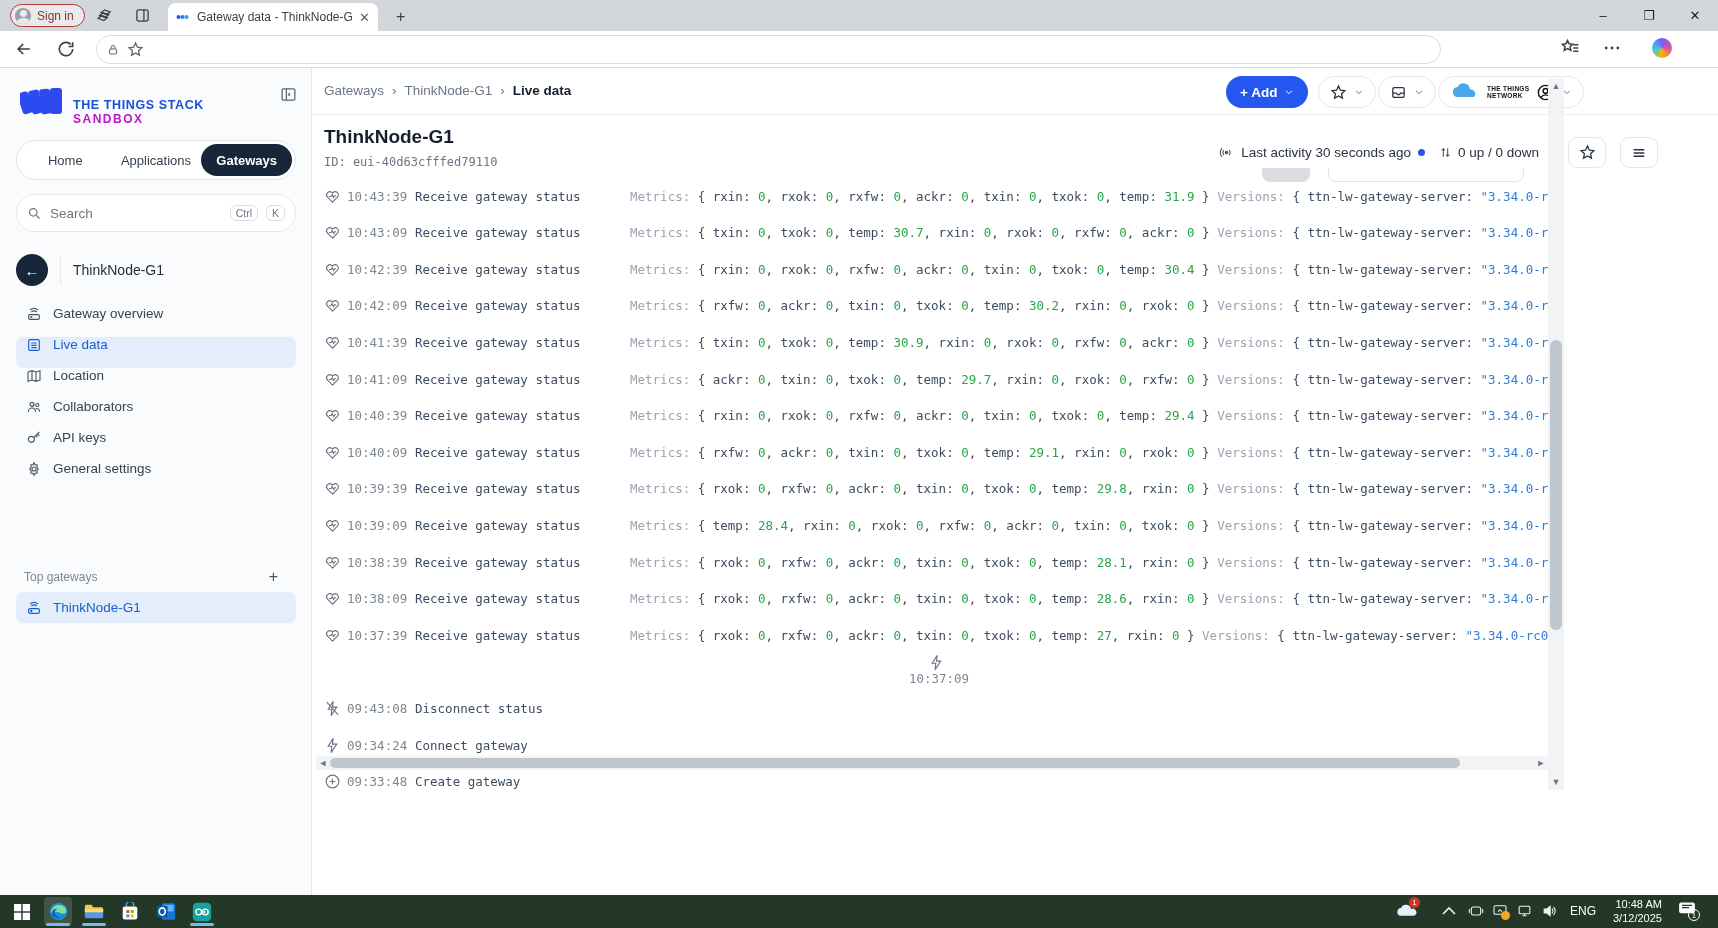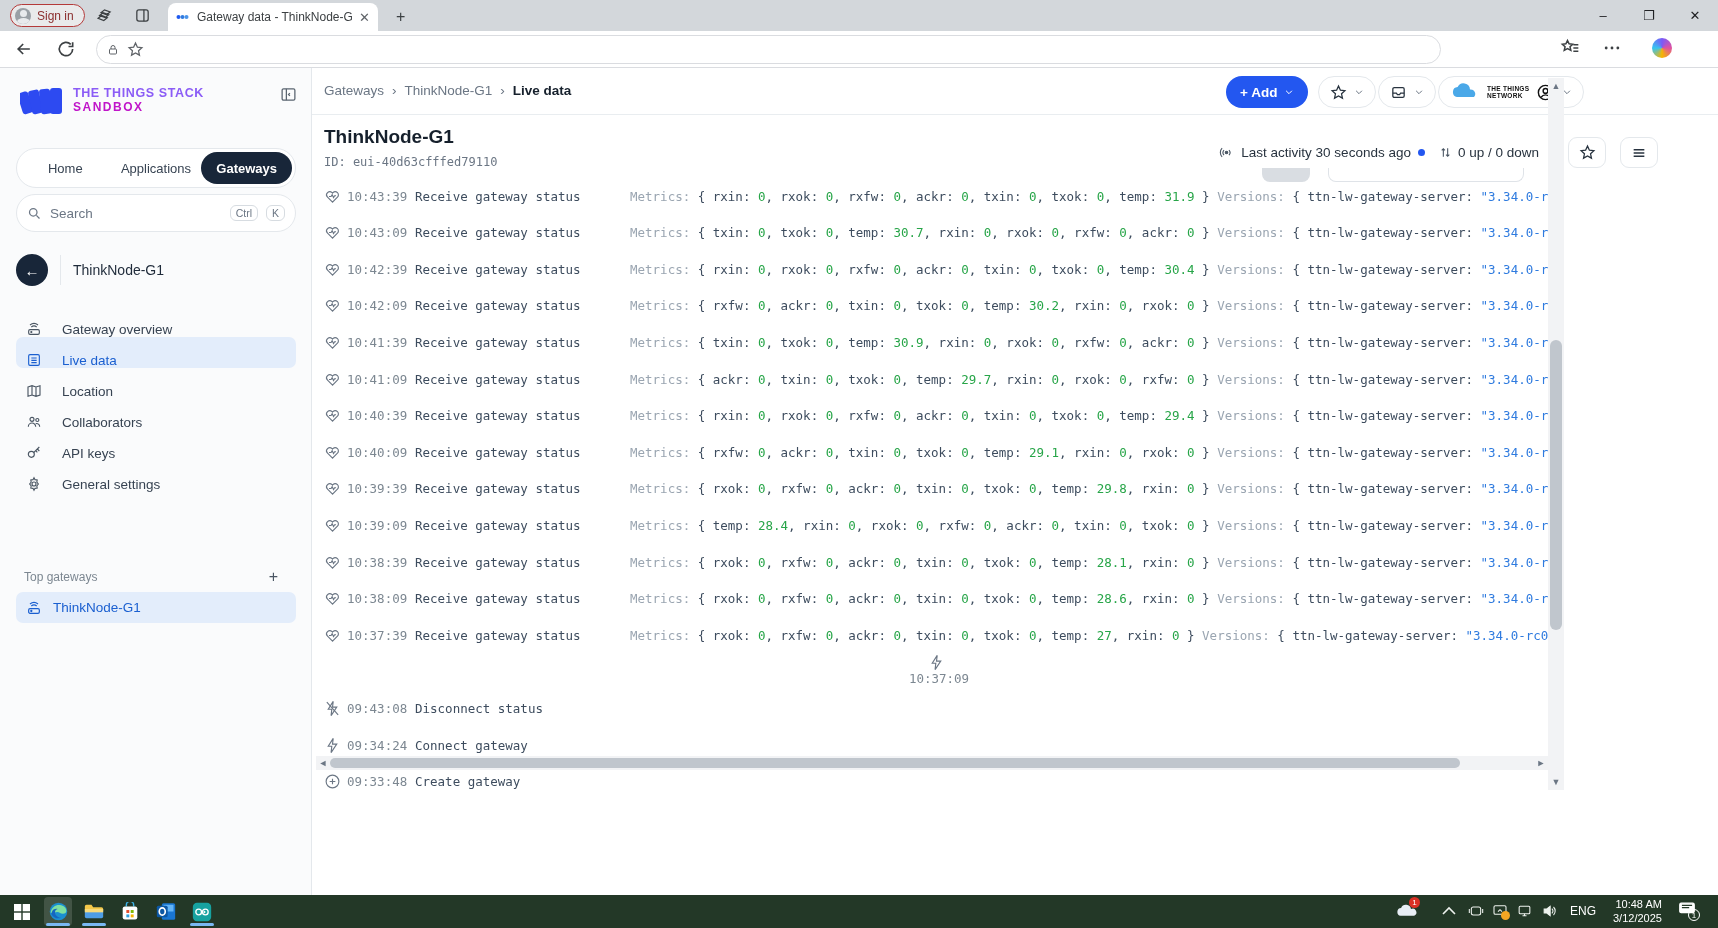--- a/index.html
+++ b/index.html
@@ -31,36 +31,36 @@
   .addr-right { position:absolute; top:7px; width:20px; height:20px; color:#3c4043; cursor:pointer; }
   .copilot { border-radius:50%; background:conic-gradient(#7a5af8,#e052a0,#f7b500,#36c5f0,#7a5af8); }
 
   
   #app { position:absolute; left:0; top:68px; width:1718px; height:827px; background:#fff; }
 
   
   #sidebar { position:absolute; left:0; top:0; width:312px; height:827px; background:#fafbfc; border-right:1px solid #e4e8ec; }
   #logo-row { position:absolute; left:20px; top:18px; right:14px; display:flex; align-items:flex-start; }
   #logo-mark { width:44px; height:34px; margin-right:9px; }
-  #logo-title { font-size:12.5px; font-weight:bold; letter-spacing:.6px; color:#8b5cf6; margin-top:0; }
+  #logo-title { font-size:12.5px; font-weight:bold; letter-spacing:.6px; color:#1d4ed8; margin-top:12px; }
   #logo-sub { font-size:12px; font-weight:bold; letter-spacing:1.5px; color:#c015c9; }
   #collapse-ic { margin-left:auto; width:17px; height:17px; color:#5a6570; cursor:pointer; }
-  #side-tabs { position:absolute; left:16px; top:80px; width:280px; height:40px; background:#fff; border:1px solid #e4e8ec; border-radius:20px; display:flex; align-items:center; padding:3px; }
+  #side-tabs { position:absolute; left:16px; top:72px; width:280px; height:40px; background:#fff; border:1px solid #e4e8ec; border-radius:20px; display:flex; align-items:center; padding:3px; }
   .side-tab { flex:1; height:32px; border-radius:17px; display:flex; align-items:center; justify-content:center; font-size:13px; color:#374352; cursor:pointer; }
   .side-tab.active { background:#182639; color:#fff; font-weight:bold; }
   #search-box { position:absolute; left:16px; top:126px; width:280px; height:38px; background:#fff; border:1px solid #e4e8ec; border-radius:19px; display:flex; align-items:center; padding:0 10px; gap:8px; cursor:text; }
   #search-box .mag { width:15px; height:15px; color:#6b7684; }
   #search-box .ph { font-size:13.5px; color:#6b7684; flex:1; }
   .kbd { font-size:10.5px; color:#6b7684; border:1px solid #d7dce1; border-radius:6px; padding:1px 5px; background:#fff; }
   #entity-row { position:absolute; left:16px; top:186px; display:flex; align-items:center; gap:12px; }
   #back-btn { width:32px; height:32px; border-radius:16px; background:#182639; color:#fff; display:flex; align-items:center; justify-content:center; font-size:15px; cursor:pointer; }
   #entity-sep { width:1px; height:30px; background:#e4e8ec; }
   #entity-name { font-size:14px; color:#1f2b3a; }
   #side-nav { position:absolute; left:16px; top:238px; width:280px; }
-  .nav-item { height:31px; display:flex; align-items:flex-end; gap:20px; padding:0 10px; border-radius:7px; font-size:13.5px; color:#374352; cursor:pointer; }
+  .nav-item { height:31px; display:flex; align-items:flex-start; gap:11px; padding:0 10px; border-radius:7px; font-size:13.5px; color:#374352; cursor:pointer; }
   .nav-item .ic { width:16px; height:16px; color:#4a5663; }
   .nav-item.active { background:#e3edfb; color:#1a5fd0; }
   .nav-item.active .ic { color:#1a5fd0; }
   #topgw-hdr { position:absolute; left:24px; top:500px; width:272px; display:flex; align-items:center;text-align:center; }
   #topgw-label { font-size:12px; color:#7c8791; }
   #topgw-add { margin-left:auto; margin-right:18px; font-size:16px; color:#4a5663; cursor:pointer; }
   #topgw-item { position:absolute; left:16px; top:524px; width:280px; height:31px; background:#e3edfb; border-radius:7px; display:flex; align-items:center; gap:11px; padding:0 10px; font-size:13.5px; color:#1a5fd0; cursor:pointer; }
   #topgw-item .ic { width:16px; height:16px; color:#1a5fd0; }
   #resources-btn { position:absolute; left:16px; top:845px; height:31px; border:1px solid #e4e8ec; border-radius:16px; background:#fff; display:flex; align-items:center; gap:7px; padding:0 12px; font-size:13px; color:#28333f; cursor:pointer; }
   #cluster-info { position:absolute; right:16px; top:852px; font-size:12px; color:#8b95a1; }

